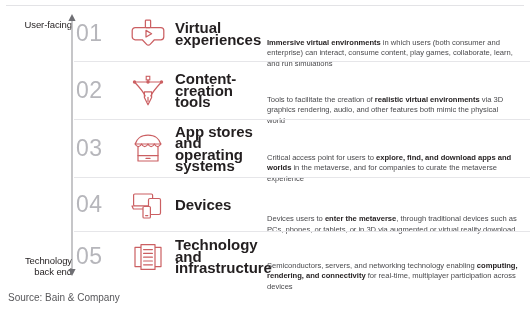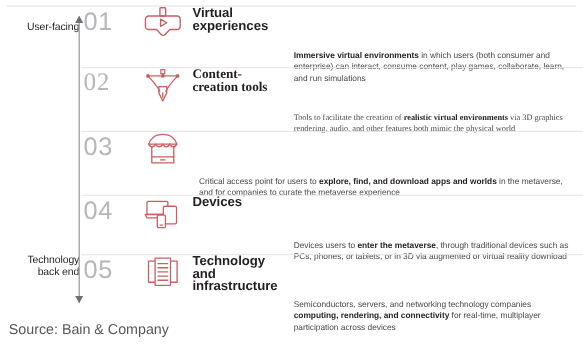--- a/index.html
+++ b/index.html
@@ -35,21 +35,21 @@
     right: 0;
     width: 66px;
     text-align: right;
     font-size: 9.5px;
     font-weight: normal;
     line-height: 11px;
     color: #231f20;
     letter-spacing: -0.1px;
   }
   .axis-label.top { top: 19px; }
-  .axis-label.bottom { top: 231px; }
+  .axis-label.bottom { top: 255px; }
 
   .axis-wrap {
     position: absolute;
     left: 0; top: 0;
     width: 72px; height: 321px;
   }
 
   
   .axis-arrow {
     position: absolute;
@@ -59,26 +59,26 @@
 
   
   .rows {
     position: absolute;
     left: 74px; top: 6px;
     width: 456px;
   }
   .row {
     position: relative;
     display: flex;
-    align-items: flex-start;
+    align-items: center;
     box-sizing: border-box;
   }
   .row + .row { border-top: 1px solid #e6e6e9; }
   .r1 { height: 55px; }
-  .r2 { height: 58px; font-family: Liberation Serif, serif; }
+  .r2 { height: 58px; }
   .r3 { height: 58px; }
   .r4 { height: 54px; }
   .r5 { height: 50px; }
 
   .num {
     width: 46px;
     flex: 0 0 46px;
     font-size: 23px;
     font-weight: 400;
     color: #b6b6bb;
@@ -90,21 +90,21 @@
     width: 55px;
     flex: 0 0 55px;
     display: flex;
     align-items: center;
     justify-content: center;
   }
   .icon-cell svg { display: block; }
   .label {
     width: 86px;
     flex: 0 0 86px;
-    font-size: 12px;
+    font-size: 15px;
     font-weight: bold;
     line-height: 11.5px;
     color: #231f20;
     letter-spacing: -0.05px;
   }
   .desc {
     flex: 1 1 auto;
     font-size: 7.6px;
     line-height: 10.4px;
     color: #4a4a4d;
@@ -112,21 +112,21 @@
     padding-left: 6px;
     letter-spacing: -0.02px;
     margin-top: 40px;
   }
   .desc b { color: #231f20; font-weight: bold; }
 
   
   .source {
     position: absolute;
     left: 8px; top: 292px;
-    font-size: 13px;
+    font-size: 10px;
     color: #58585b;
     letter-spacing: -0.02px;
   }
 </style>
 </head>
 <body>
 
 <div class="chart">
 
   <div class="top-rule"></div>
@@ -191,20 +191,21 @@
         <svg width="34" height="32" viewBox="0 0 34 32">
           <g fill="none" stroke="#cb5f62" stroke-width="1.2" stroke-linejoin="round" stroke-linecap="round">
             <path d="M17 2.2 C 9.5 2.2, 5.4 6.6, 4.2 11 h25.6 C 28.6 6.6, 24.5 2.2, 17 2.2 z"></path>
             <path d="M4.2 11 c1.6 3.4, 4.6 3.4, 6.4 0 c1.6 3.4, 4.6 3.4, 6.4 0 c1.6 3.4, 4.6 3.4, 6.4 0 c1.6 3.4, 4.6 3.4, 6.4 0"></path>
             <path d="M7 13.6 V 28 h20 V 13.6"></path>
             <path d="M7 22.6 h20"></path>
             <path d="M15 25.4 h4"></path>
           </g>
         </svg>
       </div>
+      <div class="label">App stores and operating systems</div>
       <div class="desc"><span>Critical access point for users to </span><b>explore, find, and download apps and worlds</b><span> in the metaverse, and for companies to curate the metaverse experience</span></div>
     </div>
 
     <div class="row r4">
       <div class="num">04</div>
       <div class="icon-cell">
         <svg width="34" height="31" viewBox="0 0 34 31">
           <g fill="#ffffff" stroke="#cb5f62" stroke-width="1.2" stroke-linejoin="round" stroke-linecap="round">
             <rect x="2.6" y="5" width="19" height="12" rx="1.2"></rect>
             <path d="M1 17 h22.2 l-1.4 3 H2.4 z" fill="#ffffff"></path>
@@ -224,19 +225,19 @@
         <svg width="34" height="30" viewBox="0 0 34 30">
           <g fill="#ffffff" stroke="#cb5f62" stroke-width="1.2" stroke-linejoin="round" stroke-linecap="round">
             <rect x="4" y="5.4" width="7" height="19.2"></rect>
             <rect x="23" y="5.4" width="7" height="19.2"></rect>
             <rect x="10" y="2.6" width="14" height="24.8"></rect>
             <path d="M12.6 7.6 h8.8 M12.6 11.4 h8.8 M12.6 15.2 h8.8 M12.6 19 h8.8 M12.6 22.8 h8.8"></path>
           </g>
         </svg>
       </div>
       <div class="label">Technology and infrastructure</div>
-      <div class="desc"><span>Semiconductors, servers, and networking technology companies </span><b>computing, rendering, and connectivity</b><span> for real-time, multiplayer participation across devices</span></div>
+      <div class="desc"><span>Semiconductors, servers, and networking technology enabling </span><b>computing, rendering, and connectivity</b><span> for real-time, multiplayer participation across devices</span></div>
     </div>
 
   </div>
 
   <div class="source">Source: Bain &amp; Company</div>
 </div>
 
 </body></html>

